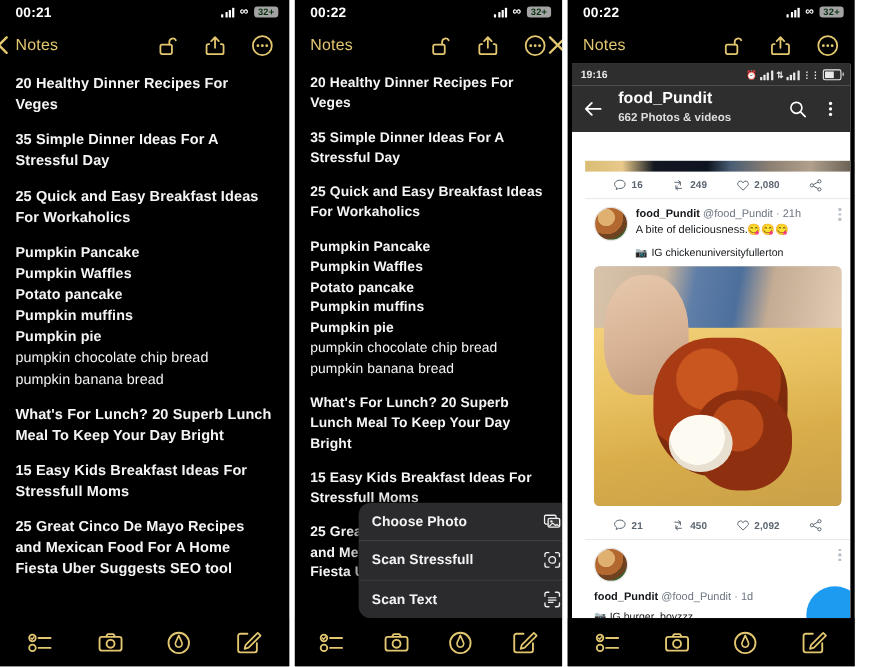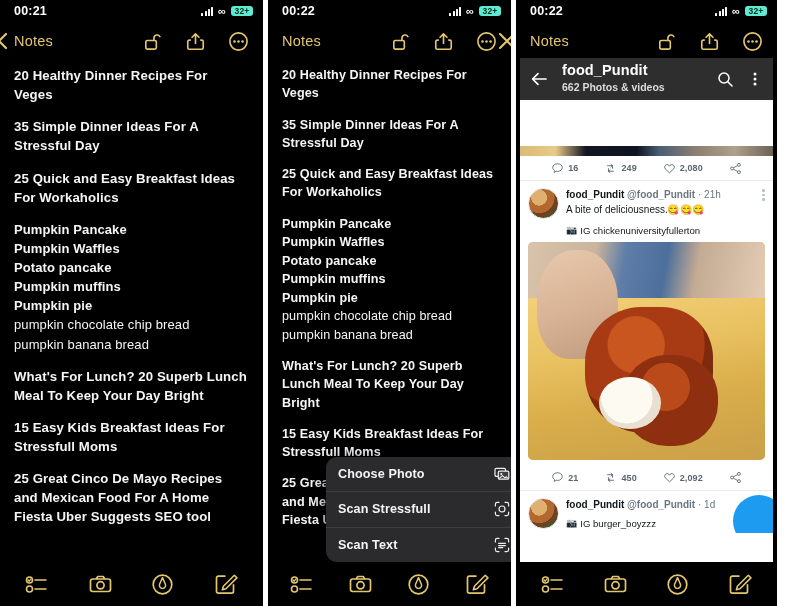--- a/index.html
+++ b/index.html
@@ -13,21 +13,21 @@
 
   
   .statusbar{height:22px;display:flex;align-items:center;justify-content:space-between;
              padding:0 10px 0 14px;color:#fff;font-size:12.5px;font-weight:700;letter-spacing:.2px;}
   .sb-right{display:flex;align-items:center;gap:5px;}
   .sig{display:inline-flex;align-items:flex-end;gap:1.2px;height:9px;}
   .sig i{display:block;width:2px;background:#fff;border-radius:.5px;}
   .sig i:nth-child(1){height:3px}.sig i:nth-child(2){height:5px}
   .sig i:nth-child(3){height:7px}.sig i:nth-child(4){height:9px}
   .wifi-glyph{font-size:11px;color:#fff;line-height:1;}
-  .batt{background:#5eead4;color:#07310f;font-size:8.5px;font-weight:700;border-radius:3px;
+  .batt{background:#a3a3a3;color:#07310f;font-size:8.5px;font-weight:700;border-radius:3px;
         padding:1px 3px;line-height:1;min-width:16px;text-align:center;}
 
   
   .notesnav{height:38px;display:flex;align-items:center;padding:0 10px 0 14px;position:relative;}
   .notes-title{color:#e3c770;font-size:14.5px;font-weight:500;letter-spacing:.2px;}
   .nav-icons{margin-left:auto;display:flex;align-items:center;gap:22px;padding-right:4px;}
   .ic{width:21px;height:21px;display:block;}
   .ic svg{display:block;width:100%;height:100%;}
   .backchev{position:absolute;left:-5px;top:10px;width:14px;height:18px;}
   .closex{position:absolute;right:-6px;top:9px;width:20px;height:20px;}
@@ -78,37 +78,37 @@
   .tw-headicons{margin-left:auto;display:flex;align-items:center;gap:14px;}
   .tw-hi{width:16px;height:16px;}
   .tw-hi svg{display:block;width:100%;height:100%;}
 
   .tw-tabs{height:26px;background:#fff;display:flex;align-items:center;border-bottom:1px solid #e8e8e8;}
   .tw-tab{flex:1;text-align:center;font-size:9.6px;color:#6d7580;font-weight:500;letter-spacing:.1px;position:relative;}
   .tw-tab.active{color:#14171a;font-weight:700;}
   .tw-tab.active:after{content:"";position:absolute;left:50%;transform:translateX(-50%);
                        bottom:-7px;width:34px;height:3px;background:#1d9bf0;border-radius:2px;}
 
-  .tw-scroll{position:absolute;left:0;right:0;top:88px;bottom:0;overflow:hidden;background:#fff;}
+  .tw-scroll{position:absolute;left:0;right:0;top:88px;bottom:0;overflow:hidden;background:#fff;padding-left:12px;}
 
   .tw-imgstrip{height:10px;background:linear-gradient(90deg,#d9bc74 0%,#e8c98a 14%,#121722 26%,#0d1320 46%,#4a5e74 55%,#8e8072 70%,#b0a08c 85%,#6b6256 100%);}
   .tw-actions{height:24px;display:flex;align-items:center;justify-content:center;gap:26px;
               border-bottom:1px solid #e9eaec;}
   .act{display:flex;align-items:center;gap:4px;}
   .act svg{display:block;width:13px;height:13px;}
   .act span{font-size:9px;color:#5b6570;font-weight:600;letter-spacing:.1px;}
 
   .tweet{padding:7px 8px 0 8px;display:flex;gap:7px;position:relative;}
   .avatar{width:29px;height:29px;border-radius:50%;flex:0 0 29px;
           background:radial-gradient(circle at 35% 30%,#e0b070 0 28%,#b3682f 29% 55%,#6e4220 56% 72%,#3f5d2a 73% 100%);
           border:1px solid #e4e4e4;overflow:hidden;}
   .tweet-main{flex:1;min-width:0;}
   .tw-line1{font-size:10px;line-height:1.3;white-space:nowrap;overflow:hidden;}
   .tw-user{color:#14171a;font-weight:700;}
-  .tw-handle{color:#6d7580;font-weight:700;text-align:right;}
+  .tw-handle{color:#6d7580;font-weight:400;text-align:right;}
   .tw-dot{color:#6d7580;}
   .tw-time{color:#6d7580;font-weight:400;}
   .tw-text{font-size:10px;color:#14171a;font-weight:500;line-height:1.45;margin-top:2px;}
   .tw-credit{font-size:9.6px;color:#14171a;font-weight:500;margin-top:7px;display:flex;align-items:center;gap:3px;}
   .cam-emoji{font-size:9px;}
   .tw-kebab{position:absolute;right:8px;top:8px;width:3px;}
   .tw-kebab i{display:block;width:2.5px;height:2.5px;border-radius:50%;background:#b9bfc6;margin-bottom:2px;}
 
   .photo{margin:6px 0 0 0;width:100%;height:218px;border-radius:5px;overflow:hidden;position:relative;
          background:#cfc3b0;}
@@ -395,20 +395,41 @@
               <circle cx="6.8" cy="11" r="1.35" fill="#e3c770"></circle>
               <circle cx="11" cy="11" r="1.35" fill="#e3c770"></circle>
               <circle cx="15.2" cy="11" r="1.35" fill="#e3c770"></circle>
             </svg>
         </span>
       </span>
       <span class="title-underline"></span>
     </div>
 
     <div class="twrap">
+      <div class="tw-status">
+        <span>19:16</span>
+        <span class="tw-sb-right">
+          <span class="tw-mini">⏰</span>
+          <span class="sig">
+              <i></i>
+              <i></i>
+              <i></i>
+              <i></i>
+            </span>
+          <span class="tw-mini">⇅</span>
+          <span class="sig">
+              <i></i>
+              <i></i>
+              <i></i>
+              <i></i>
+            </span>
+          <span class="tw-mini">⋮⋮</span>
+          <span class="tw-batt"></span>
+        </span>
+      </div>
 
       <div class="tw-head">
         <span class="tw-back">
           <svg viewBox="0 0 18 18">
               <path d="M16 9 H3 M8 3.6 L2.6 9 L8 14.4" fill="none" stroke="#fff" stroke-width="1.7" stroke-linecap="round" stroke-linejoin="round"></path>
             </svg>
         </span>
         <span class="tw-titles">
           <div class="tw-name">food_Pundit</div>
           <div class="tw-sub">662 Photos &amp; videos</div>
@@ -519,21 +540,21 @@
           <span class="act">
             <svg viewBox="0 0 16 16">
                 <circle cx="12.2" cy="3.5" r="1.8" fill="none" stroke="#5b6570" stroke-width="1.1"></circle>
                 <circle cx="3.8" cy="8" r="1.8" fill="none" stroke="#5b6570" stroke-width="1.1"></circle>
                 <circle cx="12.2" cy="12.5" r="1.8" fill="none" stroke="#5b6570" stroke-width="1.1"></circle>
                 <path d="M5.5 7.1 10.6 4.4M5.5 8.9 10.6 11.6" stroke="#5b6570" stroke-width="1.1"></path>
               </svg>
           </span>
         </div>
 
-        <div class="tweet clip" style="padding-bottom:4px;">
+        <div class="tweet clip" style="padding-bottom:4px;flex-direction:column;">
           <span class="avatar"></span>
           <div class="tweet-main">
             <div class="tw-line1">
               <span class="tw-user">food_Pundit</span>
               <span class="tw-handle">@food_Pundit</span>
               <span class="tw-dot">·</span>
               <span class="tw-time">1d</span>
             </div>
             <div class="tw-credit">
               <span class="cam-emoji">📷</span>

